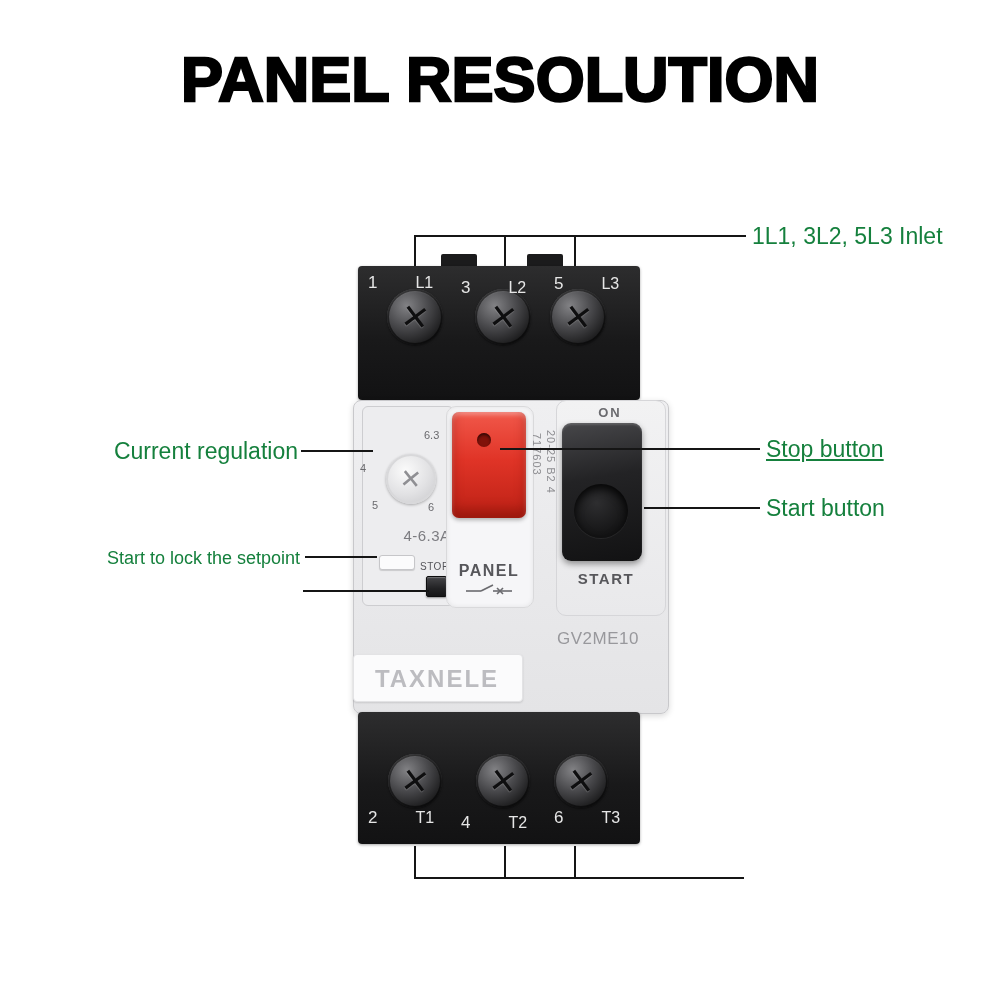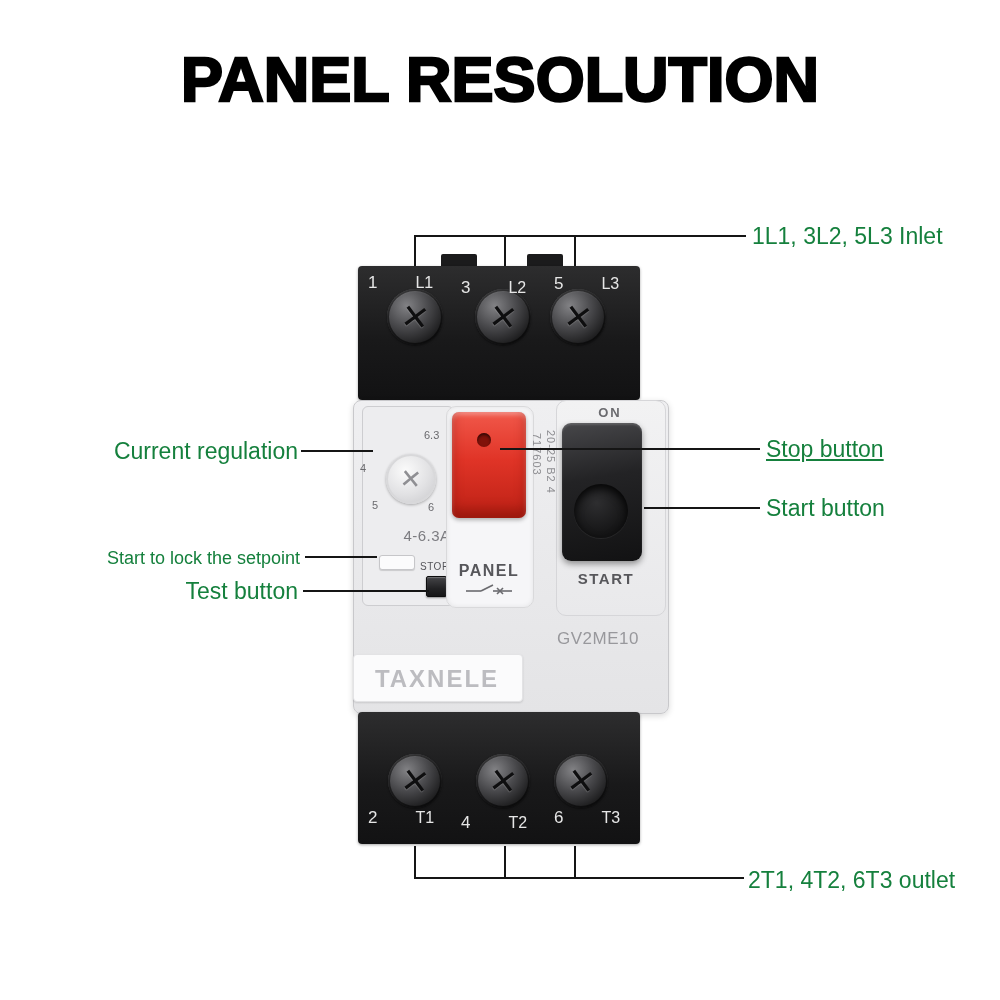--- a/index.html
+++ b/index.html
@@ -215,16 +215,14 @@
   <div class="cline" style="left:414px;top:846px;width:2px;height:33px;"></div>
   <div class="cline" style="left:504px;top:846px;width:2px;height:33px;"></div>
   <div class="cline" style="left:574px;top:846px;width:2px;height:33px;"></div>
   <div class="cline" style="left:414px;top:877px;width:330px;height:2px;"></div>
 
   <div class="callout" style="left:752px;top:221px;">1L1, 3L2, 5L3 Inlet</div>
   <div class="callout align-r" style="left:60px;top:436px;width:238px;">Current regulation</div>
   <div class="callout" style="left:766px;top:434px;text-decoration:underline;">Stop button</div>
   <div class="callout" style="left:766px;top:493px;">Start button</div>
   <div class="callout small align-r" style="left:28px;top:547px;width:272px;">Start to lock the setpoint</div>
-  <div class="callout align-r" style="left:100px;top:576px;width:198px;">Test button</div>
-  <div class="callout" style="left:748px;top:865px;">2T1, 4T2, 6T3 outlet</div>
 
 </div>
 
 </body></html>

